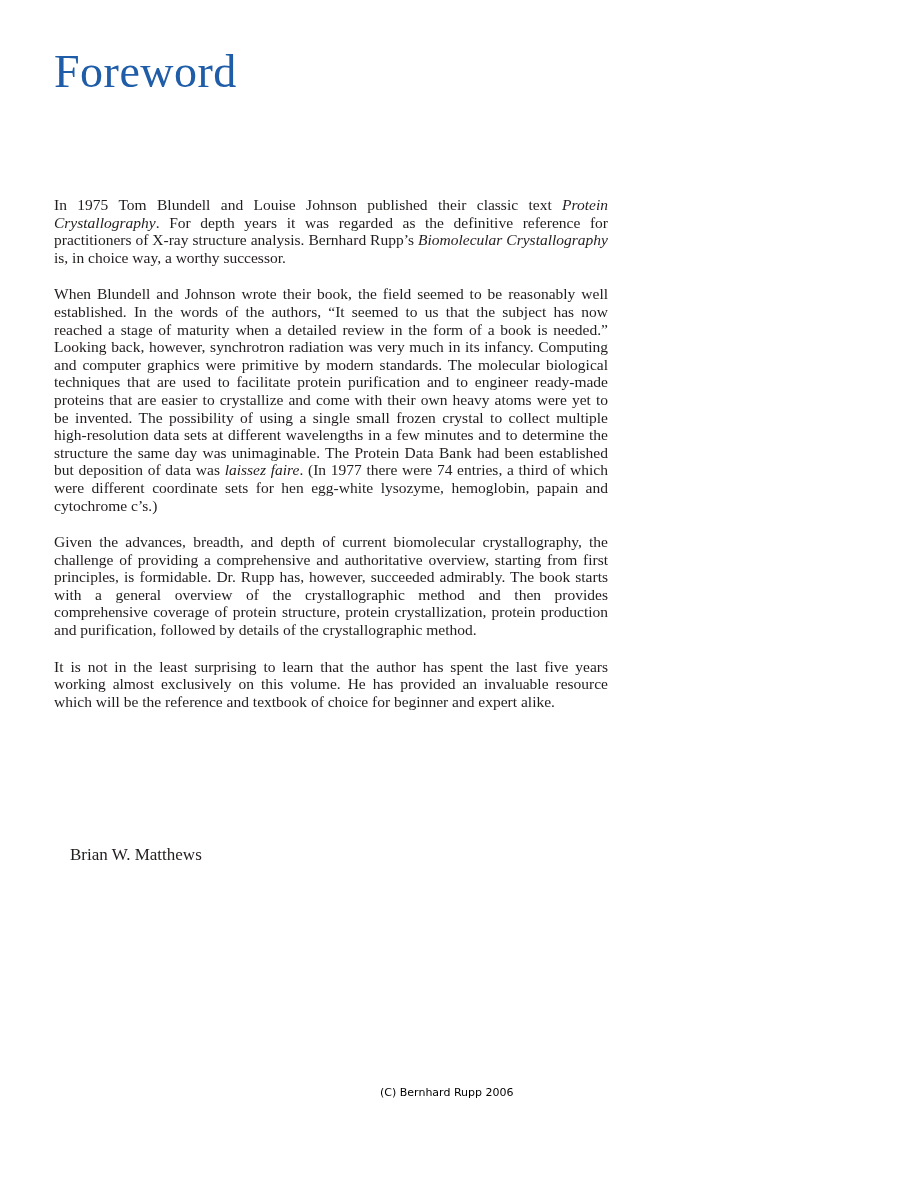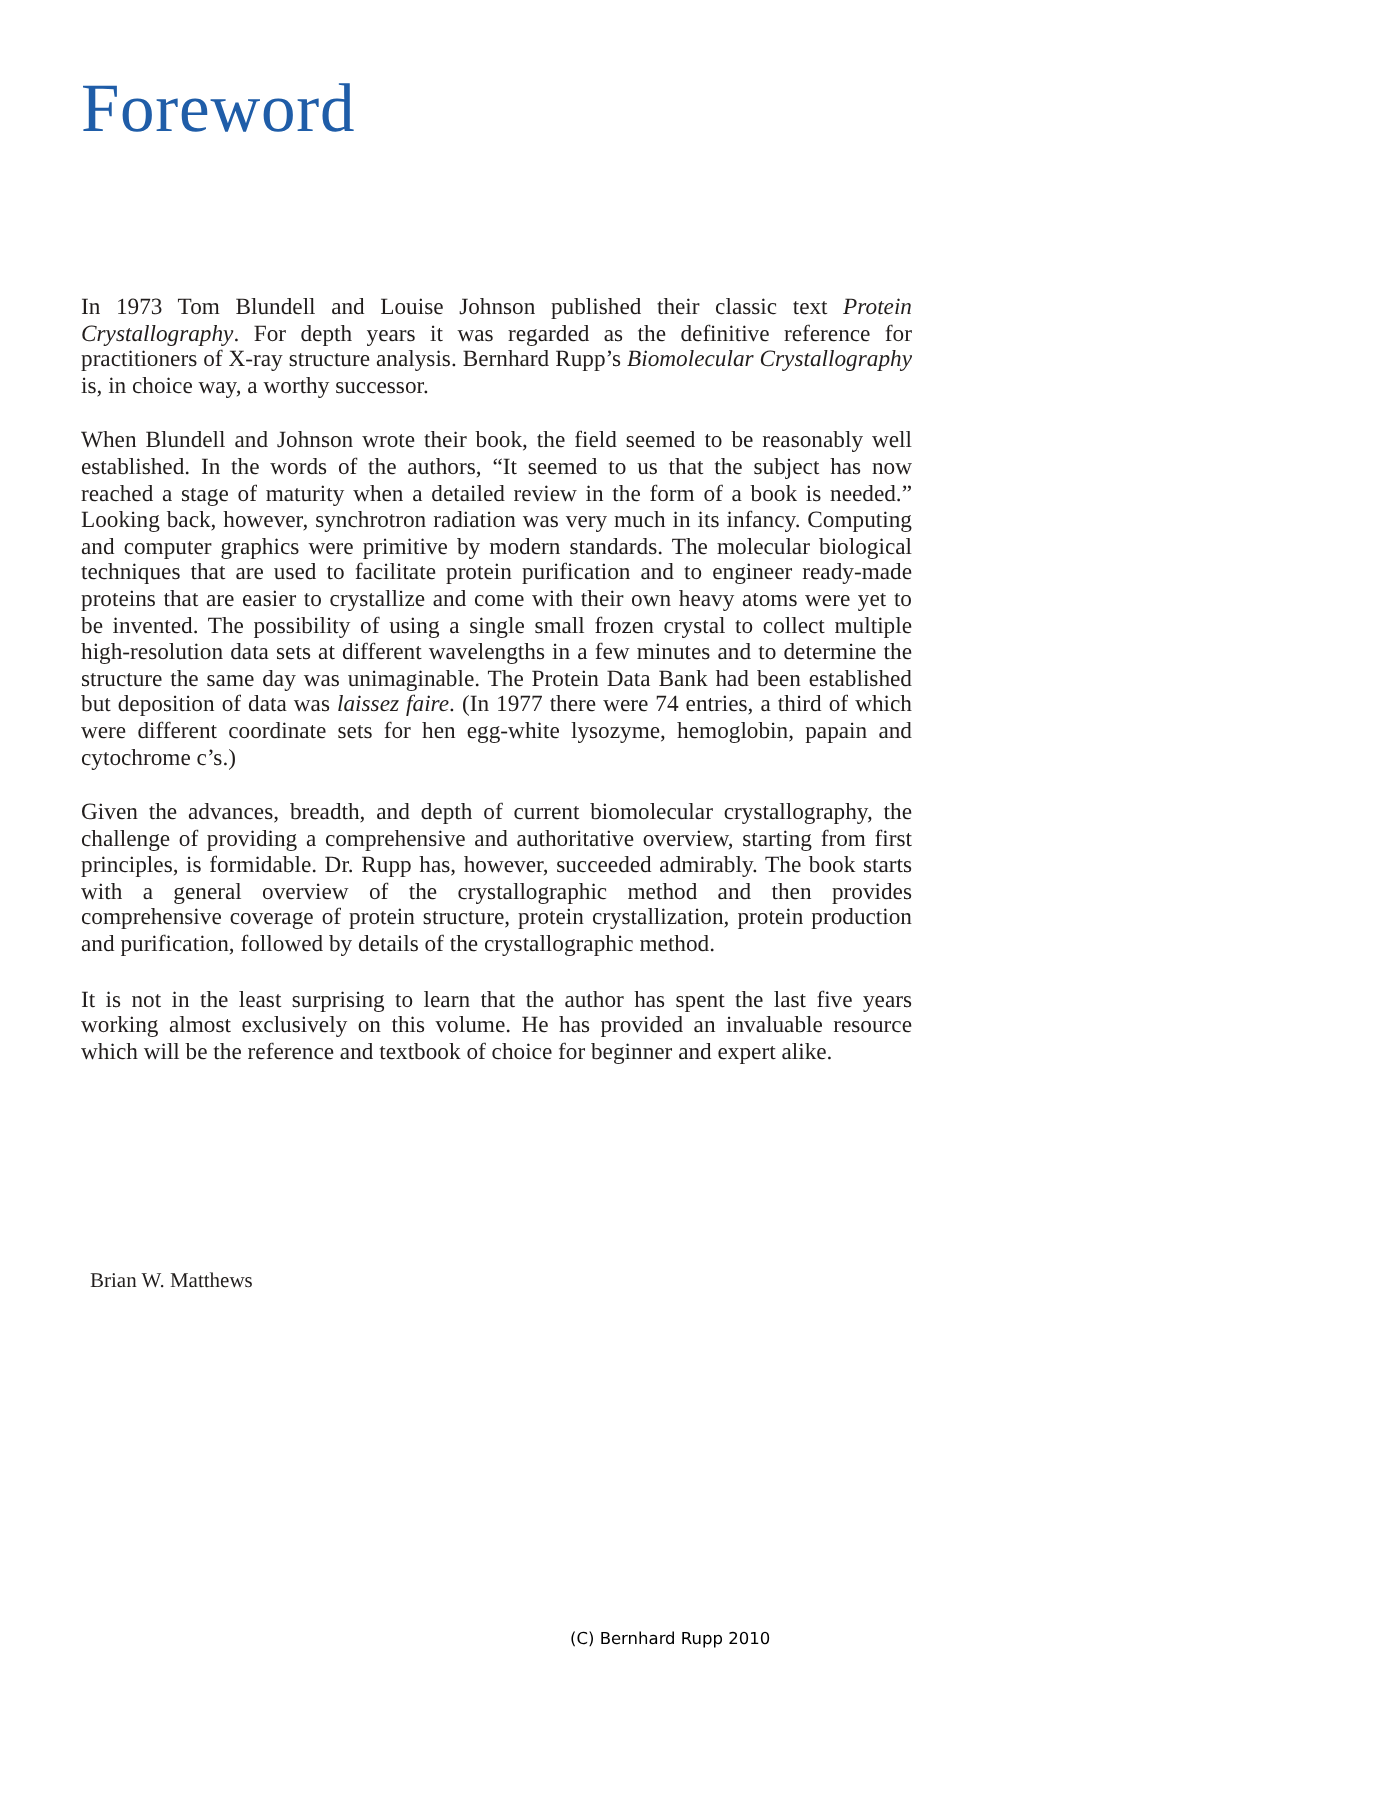--- a/index.html
+++ b/index.html
@@ -37,23 +37,23 @@
     text-align: justify;
   }
   .para {
     margin: 0 0 19px 0;
   }
   .para em {
     font-style: italic;
   }
   .signature {
     position: absolute;
-    left: 60px;
+    left: 70px;
     top: 846px;
-    font-size: 14px;
+    font-size: 17px;
     line-height: 17.6px;
     color: #211d1c;
   }
   .footer {
     position: absolute;
     left: 380px;
     top: 1086px;
     font-family: "DejaVu Sans", sans-serif;
     font-size: 11px;
     line-height: 14px;
@@ -61,23 +61,23 @@
   }
 </style>
 </head>
 <body>
 
 <div class="page">
 
   <h1 class="title" style="color: rgb(31, 93, 168);">Foreword</h1>
 
   <div class="body-column">
-    <p class="para"><span>In 1973 Tom Blundell and Louise Johnson published their classic text </span><em>Protein Crystallography</em><span>. For depth years it was regarded as the definitive reference for practitioners of X-ray structure analysis. Bernhard Rupp’s </span><em>Biomolecular Crystallography</em><span> is, in choice way, a worthy successor.</span></p>
+    <p class="para"><span>In 1975 Tom Blundell and Louise Johnson published their classic text </span><em>Protein Crystallography</em><span>. For depth years it was regarded as the definitive reference for practitioners of X-ray structure analysis. Bernhard Rupp’s </span><em>Biomolecular Crystallography</em><span> is, in choice way, a worthy successor.</span></p>
     <p class="para"><span>When Blundell and Johnson wrote their book, the field seemed to be reasonably well established. In the words of the authors, “It seemed to us that the subject has now reached a stage of maturity when a detailed review in the form of a book is needed.” Looking back, however, synchrotron radiation was very much in its infancy. Computing and computer graphics were primitive by modern standards. The molecular biological techniques that are used to facilitate protein purification and to engineer ready-made proteins that are easier to crystallize and come with their own heavy atoms were yet to be invented. The possibility of using a single small frozen crystal to collect multiple high-resolution data sets at different wavelengths in a few minutes and to determine the structure the same day was unimaginable. The Protein Data Bank had been established but deposition of data was </span><em>laissez faire</em><span>.  (In 1977 there were 74 entries, a third of which were different coordinate sets for hen egg-white lysozyme, hemoglobin, papain and cytochrome c’s.)</span></p>
     <p class="para"><span>Given the advances, breadth, and depth of current biomolecular crystallography, the challenge of providing a comprehensive and authoritative overview, starting from first principles, is formidable. Dr. Rupp has, however, succeeded admirably. The book starts with a general overview of the crystallographic method and then provides comprehensive coverage of protein structure, protein crystallization, protein production and purification, followed by details of the crystallographic method.</span></p>
     <p class="para"><span>It is not in the least surprising to learn that the author has spent the last five years working almost exclusively on this volume. He has provided an invaluable resource which will be the reference and textbook of choice for beginner and expert alike.</span></p>
   </div>
 
   <div class="signature">Brian W. Matthews</div>
 
-  <div class="footer">(C) Bernhard Rupp 2010</div>
+  <div class="footer">(C) Bernhard Rupp 2006</div>
 
 </div>
 
 </body></html>

